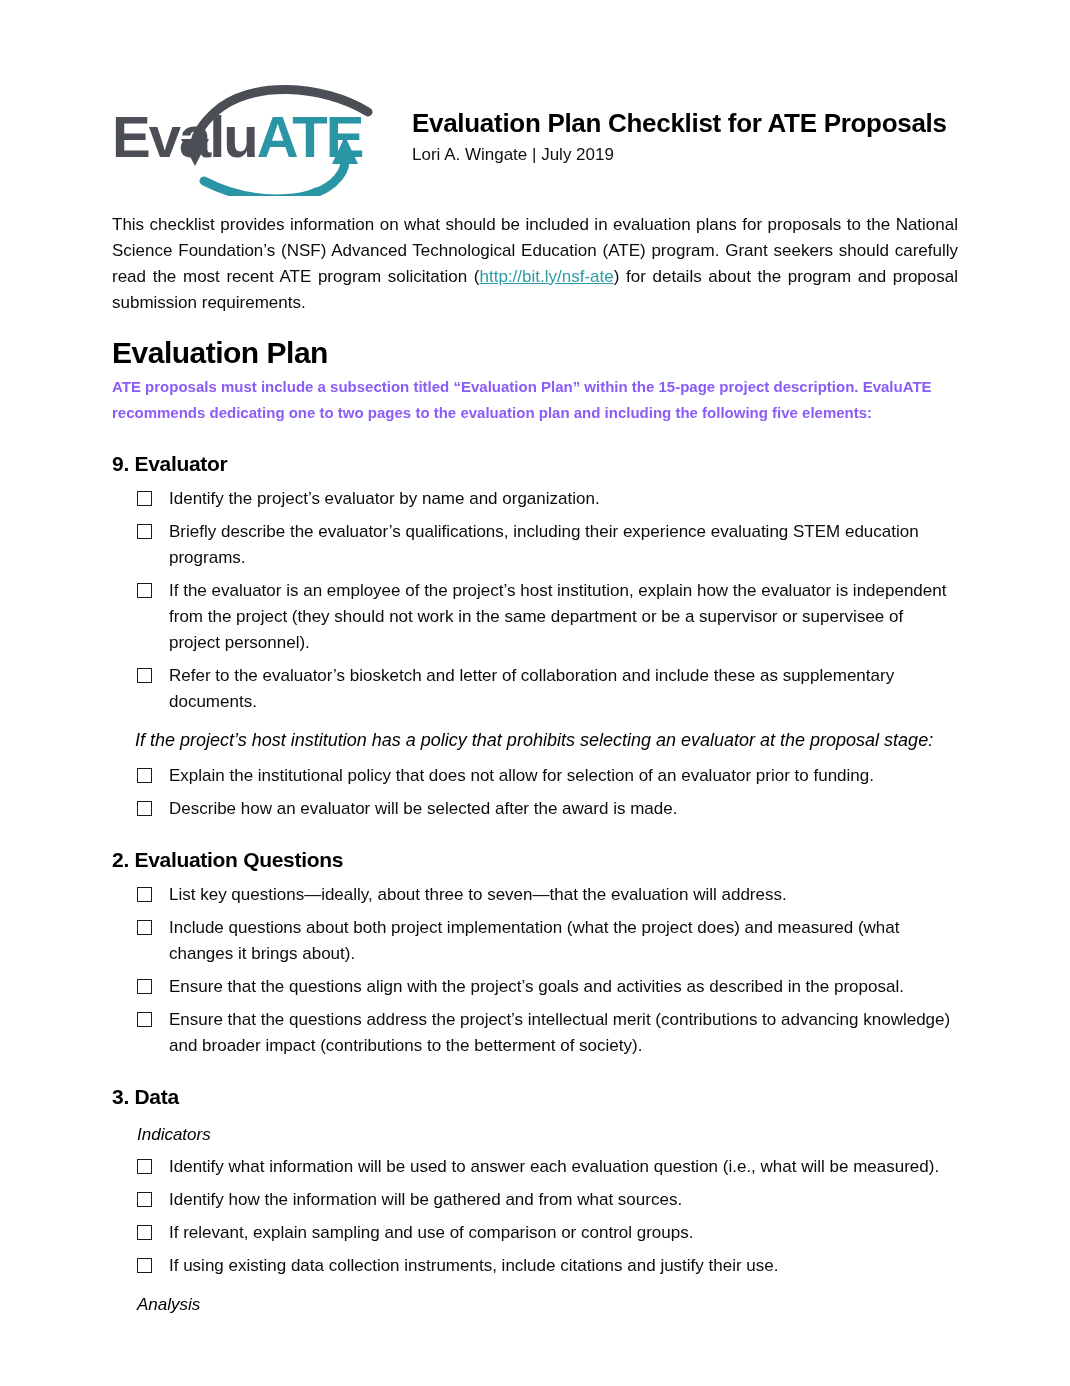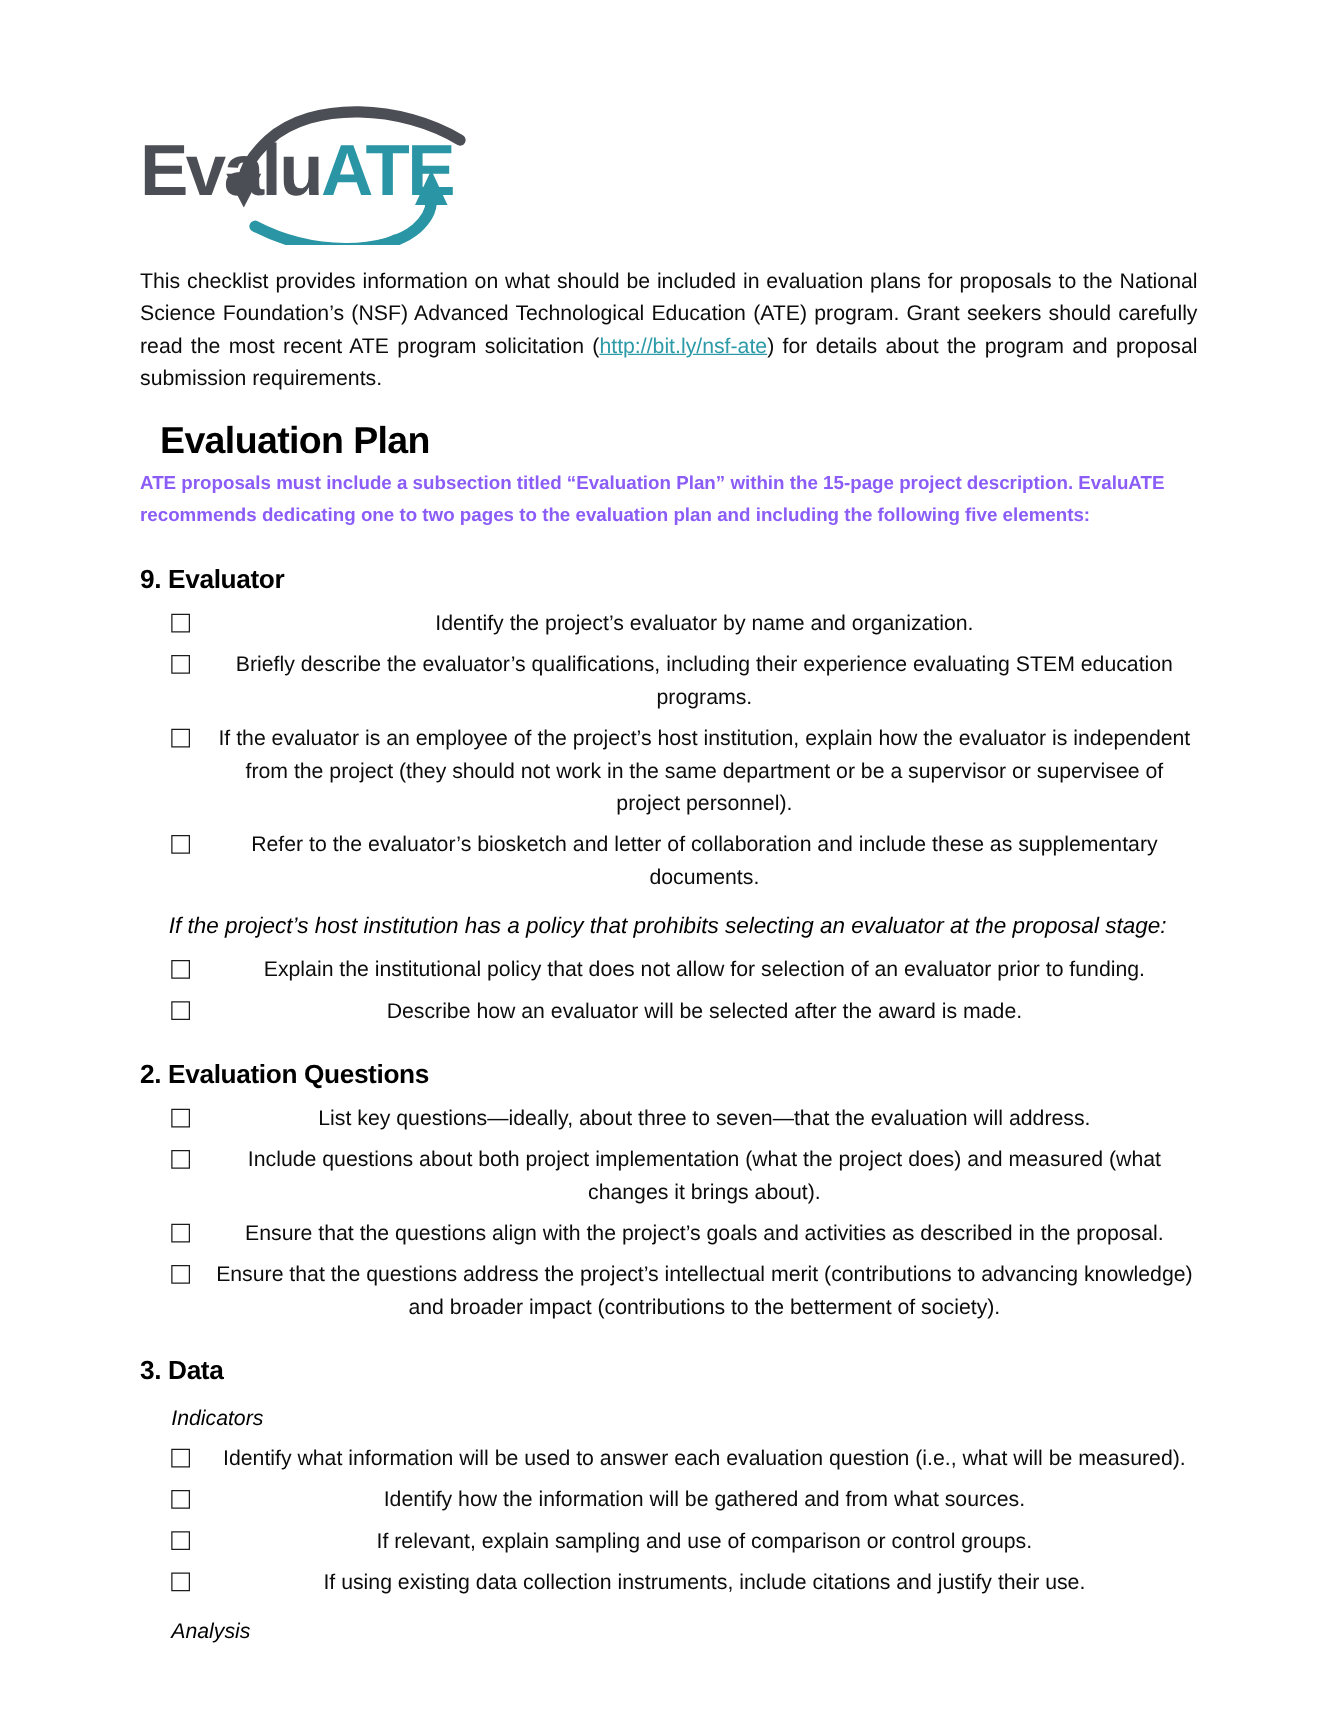--- a/index.html
+++ b/index.html
@@ -75,21 +75,21 @@
     font-size: 17px;
     line-height: 26px;
     text-align: justify;
   }
   .intro a.link {
     color: #2d9aa8;
     text-decoration: underline;
     cursor: pointer;
   }
   .plan-title {
-    margin: 20px 0 4px 16px;
+    margin: 20px 0 4px 0;
     font-size: 30px;
     font-weight: bold;
     letter-spacing: -0.5px;
     color: #000;
   }
   .plan-intro {
     margin: 2px 0 0 0;
     font-size: 15px;
     font-weight: bold;
     line-height: 26px;
@@ -113,21 +113,21 @@
   }
   .checkbox {
     flex: 0 0 13px;
     width: 13px;
     height: 13px;
     border: 1.5px solid #1c1c1c;
     margin-top: 5px;
     margin-right: 17px;
     background: #fff;
   }
-  .check-text { flex: 1; text-align: center; }
+  .check-text { flex: 1; }
   .italic-note {
     margin: 12px 0 10px 23px;
     font-size: 18px;
     line-height: 26px;
     font-style: italic;
     color: #000;
   }
   .subhead {
     margin: 14px 0 7px 25px;
     font-size: 17px;
@@ -147,20 +147,24 @@
 
         <path d="M 256 28 C 210 0 138 -4 103 28 C 90 40 84 50 83 59" fill="none" stroke="#4b4e54" stroke-width="9" stroke-linecap="round"></path>
         <polygon points="69,55 97,55 83,82" fill="#4b4e54"></polygon>
 
         <path d="M 92 97 C 138 121 196 120 221 99 C 230 91 233 84 233 77" fill="none" stroke="#2a96a5" stroke-width="9" stroke-linecap="round"></path>
         <path d="M 120 108 C 160 117 190 114 204 106" fill="none" stroke="#2a96a5" stroke-width="5" stroke-linecap="round"></path>
         <polygon points="220,80 246,80 233,52" fill="#2a96a5"></polygon>
       </svg>
       <div class="logo-text"><span class="logo-dark">Evalu</span><span class="logo-teal">ATE</span></div>
     </div>
+    <div class="masthead-text">
+      <h1 class="doc-title">Evaluation Plan Checklist for ATE Proposals</h1>
+      <div class="byline">Lori A. Wingate | July 2019</div>
+    </div>
   </header>
 
   <p class="intro"><span>This checklist provides information on what should be included in evaluation plans for proposals to the National Science Foundation’s (NSF) Advanced Technological Education (ATE) program. Grant seekers should carefully read the most recent ATE program solicitation (</span><a class="link" href="#">http://bit.ly/nsf-ate</a><span>) for details about the program and proposal submission requirements.</span></p>
 
   <h2 class="plan-title">Evaluation Plan</h2>
   <p class="plan-intro">ATE proposals must include a subsection titled “Evaluation Plan” within the 15-page project description. EvaluATE recommends dedicating one to two pages to the evaluation plan and including the following five elements:</p>
 
   <div id="sections">
       <h3 class="sec-head">9. Evaluator</h3>
       <div class="check-item">

